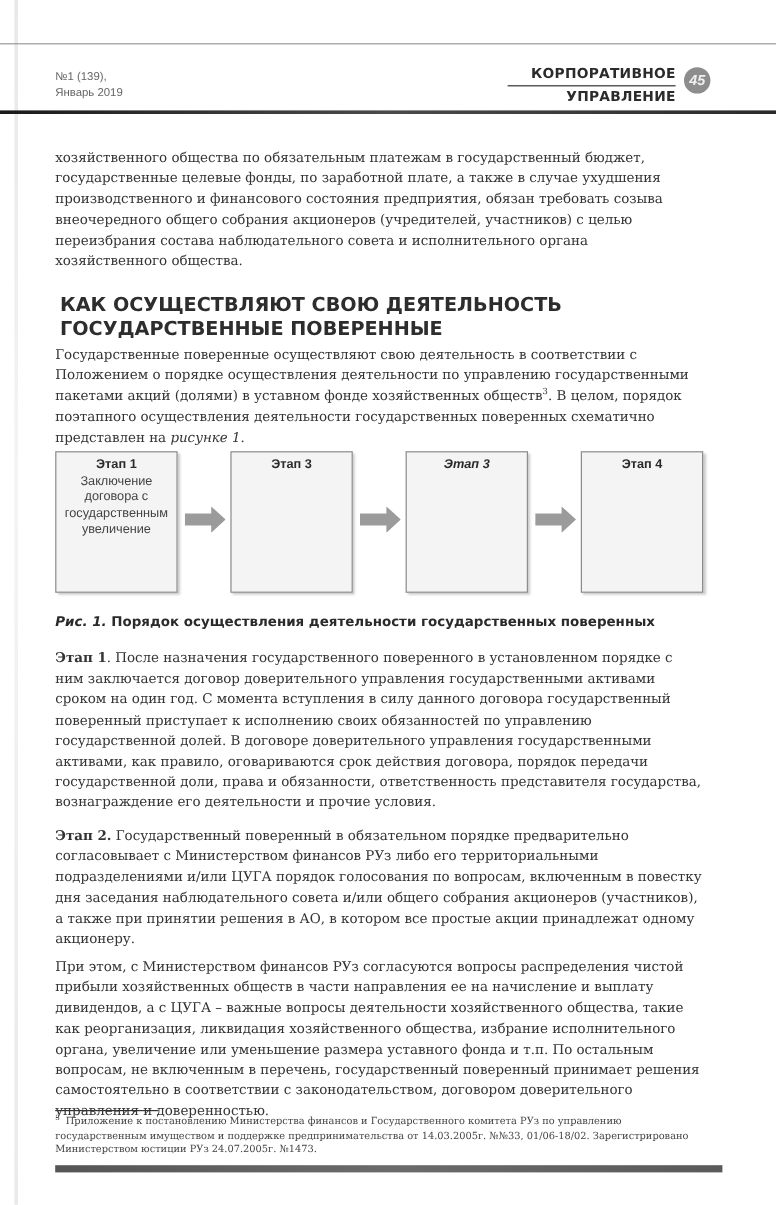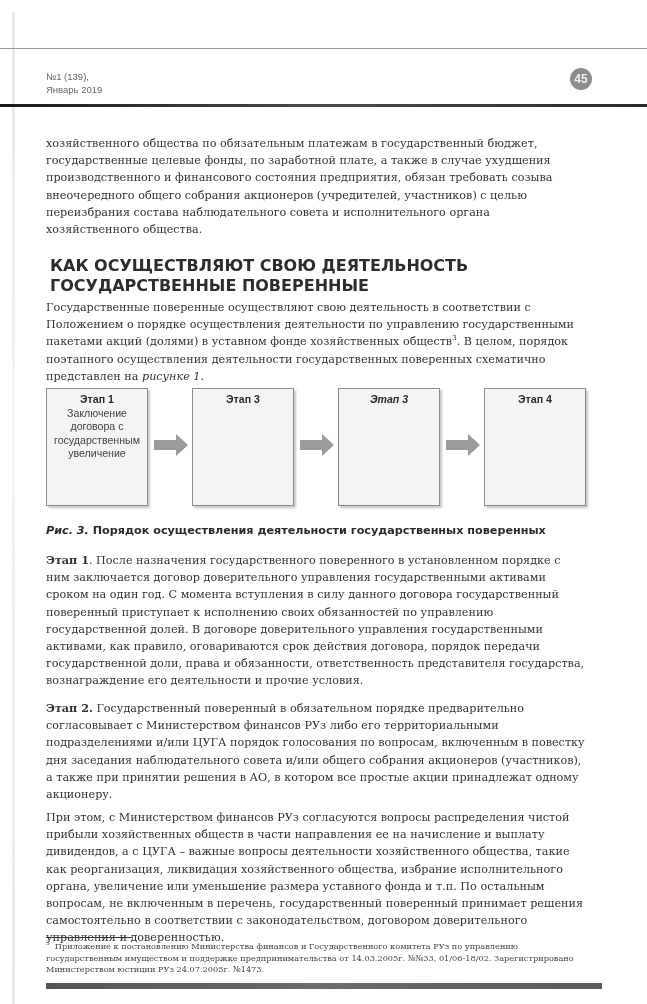--- a/index.html
+++ b/index.html
@@ -1,24 +1,24 @@
 <!DOCTYPE html>
 <html><head>
   <meta charset="utf-8">
   <style>
     html, body { margin: 0; padding: 0; background: #ffffff; }
     body { width: 647px; height: 1004px; position: relative; overflow: hidden; color: #2a2a2a; }
-    .page { position: absolute; left: 0; top: 12px; width: 647px; height: 944px; }
+    .page { position: absolute; left: 0; top: 0; width: 647px; height: 944px; }
     .scan-edge { position: absolute; left: 12px; top: 0; width: 3px; height: 1004px; background: linear-gradient(to bottom, #e8e8e8, #f4f4f4 40%, #eaeaea); }
     .top-rule { position: absolute; left: 0; top: 36px; width: 647px; height: 1px; background: #9a9a9a; }
     .header-rule { position: absolute; left: 0; top: 92px; width: 647px; height: 3px; background: linear-gradient(to right, #1a1a1a, #4a4a4a 50%, #2a2a2a); }
     .issue { position: absolute; left: 46px; top: 58px; font-family: "Liberation Sans", sans-serif; font-size: 9.5px; color: #666; line-height: 13px; }
     .section-title { position: absolute; right: 84px; top: 53px; text-align: right; font-family: "DejaVu Sans", sans-serif; font-weight: bold; font-size: 11.5px; color: #2b2b2b; line-height: 17px; letter-spacing: 0.2px; }
     .section-title .line1 { border-bottom: 1px solid #333; padding-left: 0; display: block; width: 140px; margin-left: auto; padding-bottom: 1px; }
-    .page-badge { position: absolute; left: 570px; top: 56px; width: 22px; height: 22px; border-radius: 50%; background: #8d8d8d; color: #f0f0f0; font-family: "Liberation Sans", sans-serif; font-size: 12px; font-weight: bold; line-height: 22px; text-align: center; }
+    .page-badge { position: absolute; left: 570px; top: 56px; width: 22px; height: 22px; border-radius: 50%; background: #8d8d8d; color: #f0f0f0; font-family: "Liberation Sans", sans-serif; font-size: 12px; font-weight: bold; line-height: 22px; text-align: center; font-style: italic; }
     .body-text { font-family: "DejaVu Serif", serif; font-size: 11.2px; line-height: 17.2px; color: #333; position: absolute; left: 46px; width: 540px; text-align: left; }
     .body-text p { margin: 0; }
     .heading { position: absolute; left: 46px; top: 240px; width: 540px; font-family: "DejaVu Sans", sans-serif; font-weight: bold; font-size: 16px; line-height: 20px; color: #2d2d2d; margin: 4px; }
     .figure { position: absolute; left: 46px; top: 376px; width: 555px; height: 122px; }
     .stage-box { position: absolute; top: 0; width: 102px; height: 118px; background: #f4f4f4; border: 1px solid #8c8c8c; box-shadow: 2px 2px 2px #c8c8c8; font-family: "Liberation Sans", sans-serif; font-size: 10.6px; line-height: 13.6px; color: #444; text-align: center; padding-top: 4px; box-sizing: border-box; }
     .stage-box .stage-num { font-weight: bold; color: #2a2a2a; display: block; }
     .stage-box .stage-desc { display: block; padding: 0 4px; }
     .arrow { position: absolute; top: 46px; width: 34px; height: 22px; }
     .caption { position: absolute; left: 46px; top: 512px; font-family: "DejaVu Sans", sans-serif; font-weight: bold; font-size: 11.2px; color: #2a2a2a; }
     .caption em { font-style: italic; }
@@ -34,20 +34,24 @@
 
 <div class="page">
   <div class="scan-edge"></div>
   <div class="top-rule"></div>
 
   <div class="issue">
     <div>№1 (139),</div>
     <div>Январь 2019</div>
   </div>
 
+  <div class="section-title">
+    <span class="line1">КОРПОРАТИВНОЕ</span>
+    <span>УПРАВЛЕНИЕ</span>
+  </div>
   <div class="page-badge">45</div>
 
   <div class="header-rule"></div>
 
   <div class="body-text" style="top:123px;">
     <p>хозяйственного общества по обязательным платежам в государственный бюджет, государственные целевые фонды, по заработной плате, а также в случае ухудшения производственного и финансового состояния предприятия, обязан требовать созыва внеочередного общего собрания акционеров (учредителей, участников) с целью переизбрания состава наблюдательного совета и исполнительного органа хозяйственного общества.</p>
   </div>
 
   <h2 class="heading">КАК ОСУЩЕСТВЛЯЮТ СВОЮ ДЕЯТЕЛЬНОСТЬ ГОСУДАРСТВЕННЫЕ ПОВЕРЕННЫЕ</h2>
 
@@ -74,21 +78,21 @@
     </div>
     <svg class="arrow" style="left:400px;" viewBox="0 0 34 22">
         <polygon points="0,6 22,6 22,0 34,11 22,22 22,16 0,16" fill="#9b9b9b"></polygon>
       </svg>
     <div class="stage-box" style="left:438px;">
       <span class="stage-num">Этап 4</span>
     </div>
   </div>
 
   <div class="caption">
-    <em>Рис. 3.</em><span> Порядок осуществления деятельности государственных поверенных</span>
+    <em>Рис. 1.</em><span> Порядок осуществления деятельности государственных поверенных</span>
   </div>
 
   <div class="body-text" style="top:540px;">
     <p><span class="stage-label">Этап 1</span><span>. После назначения государственного поверенного в установленном порядке с ним заключается договор доверительного управления государственными активами сроком на один год. С момента вступления в силу данного договора государственный поверенный приступает к исполнению своих обязанностей по управлению государственной долей. В договоре доверительного управления государственными активами, как правило, оговариваются срок действия договора, порядок передачи государственной доли, права и обязанности, ответственность представителя государства, вознаграждение его деятельности и прочие условия.</span></p>
   </div>
 
   <div class="body-text" style="top:688px;">
     <p><span class="stage-label">Этап 2.</span><span> Государственный поверенный в обязательном порядке предварительно согласовывает с Министерством финансов РУз либо его территориальными подразделениями и/или ЦУГА порядок голосования по вопросам, включенным в повестку дня заседания наблюдательного совета и/или общего собрания акционеров (участников), а также при принятии решения в АО, в котором все простые акции принадлежат одному акционеру.</span></p>
   </div>
 

